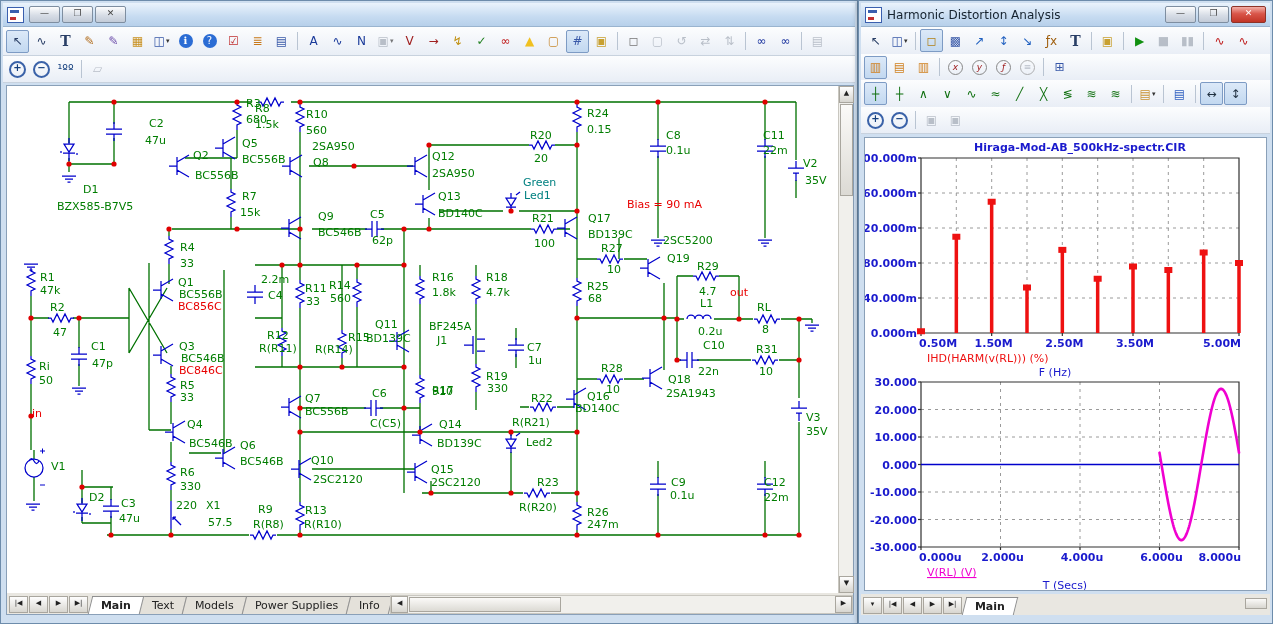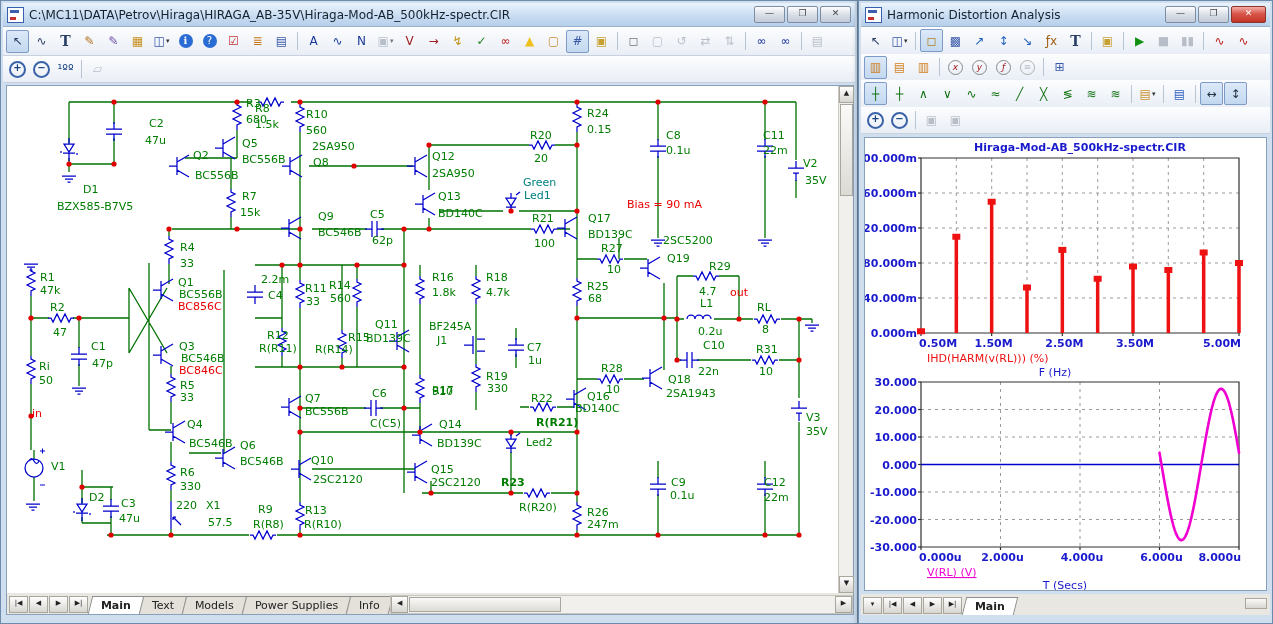--- a/index.html
+++ b/index.html
@@ -44,21 +44,20 @@
   .corner-thumb{position:absolute;right:3px;bottom:6px;width:20px;height:9px;background:linear-gradient(#fbfaf8,#d8d6d0);border:1px solid #a9a69e;}
 </style>
 </head>
 <body>
 
 <div id="desktop">
 
   <div class="win" id="win-left">
     <div class="titlebar">
       <span class="app-ico"></span>
-      <span class="title-text">C:\MC11\DATA\Petrov\Hiraga\HIRAGA_AB-35V\Hiraga-Mod-AB_500kHz-spectr.CIR</span>
       <span class="caps" id="lw-caps">
           <span class="cap">—</span>
           <span class="cap">❐</span>
           <span class="cap">✕</span>
         </span>
     </div>
     <div class="toolbar" id="lw-tb1" style="top:26px;height:28px;">
         <div class="tb sel">
           <span>↖</span>
         </div>
@@ -333,46 +332,46 @@
             <span class="slabel" style="left: 521px; top: 269px;">1u</span>
             <span class="slabel" style="left: 425px; top: 287px; margin-top: 12px;">R17</span>
             <span class="slabel" style="left: 425px; top: 300px;">910</span>
             <span class="slabel" style="left: 479px; top: 285px;">R19</span>
             <span class="slabel" style="left: 480px; top: 297px;">330</span>
             <span class="slabel" style="left: 298px; top: 307px;">Q7</span>
             <span class="slabel" style="left: 298px; top: 320px;">BC556B</span>
             <span class="slabel" style="left: 365px; top: 302px;">C6</span>
             <span class="slabel" style="left: 363px; top: 332px;">C(C5)</span>
             <span class="slabel" style="left: 524px; top: 307px;">R22</span>
-            <span class="slabel" style="left: 529px; top: 331px; font-weight: bold;">R(R21)</span>
+            <span class="slabel" style="left: 505px; top: 331px;">R(R21)</span>
             <span class="slabel" style="left: 432px; top: 333px;">Q14</span>
             <span class="slabel" style="left: 430px; top: 352px;">BD139C</span>
             <span class="slabel" style="left: 519px; top: 351px;">Led2</span>
             <span class="slabel" style="left: 304px; top: 369px;">Q10</span>
             <span class="slabel" style="left: 306px; top: 388px;">2SC2120</span>
             <span class="slabel" style="left: 424px; top: 378px;">Q15</span>
             <span class="slabel" style="left: 424px; top: 391px;">2SC2120</span>
             <span class="slabel" style="left: 298px; top: 419px;">R13</span>
             <span class="slabel" style="left: 297px; top: 433px;">R(R10)</span>
-            <span class="slabel" style="left: 494px; top: 391px; font-weight: bold;">R23</span>
+            <span class="slabel" style="left: 530px; top: 391px;">R23</span>
             <span class="slabel" style="left: 512px; top: 416px;">R(R20)</span>
             <span class="slabel" style="left: 173px; top: 381px;">R6</span>
             <span class="slabel" style="left: 173px; top: 395px;">330</span>
             <span class="slabel" style="left: 169px; top: 414px;">220</span>
             <span class="slabel" style="left: 199px; top: 414px;">X1</span>
             <span class="slabel" style="left: 201px; top: 431px;">57.5</span>
             <span class="slabel" style="left: 251px; top: 418px;">R9</span>
             <span class="slabel" style="left: 246px; top: 433px;">R(R8)</span>
             <span class="slabel" style="left: 44px; top: 375px;">V1</span>
             <span class="slabel" style="left: 82px; top: 406px;">D2</span>
             <span class="slabel" style="left: 114px; top: 412px;">C3</span>
             <span class="slabel" style="left: 112px; top: 427px;">47u</span>
             <span class="slabel" style="left: 580px; top: 195px;">R25</span>
             <span class="slabel" style="left: 581px; top: 207px;">68</span>
-            <span class="slabel" style="left: 690px; top: 175px; margin-left: 12px;">R29</span>
+            <span class="slabel" style="left: 690px; top: 175px;">R29</span>
             <span class="slabel" style="left: 692px; top: 200px;">4.7</span>
             <span class="slabel r" style="left: 723px; top: 201px;">out</span>
             <span class="slabel" style="left: 693px; top: 212px;">L1</span>
             <span class="slabel" style="left: 691px; top: 240px;">0.2u</span>
             <span class="slabel" style="left: 750px; top: 216px;">RL</span>
             <span class="slabel" style="left: 755px; top: 238px;">8</span>
             <span class="slabel" style="left: 696px; top: 254px;">C10</span>
             <span class="slabel" style="left: 691px; top: 280px;">22n</span>
             <span class="slabel" style="left: 749px; top: 258px;">R31</span>
             <span class="slabel" style="left: 752px; top: 280px;">10</span>

